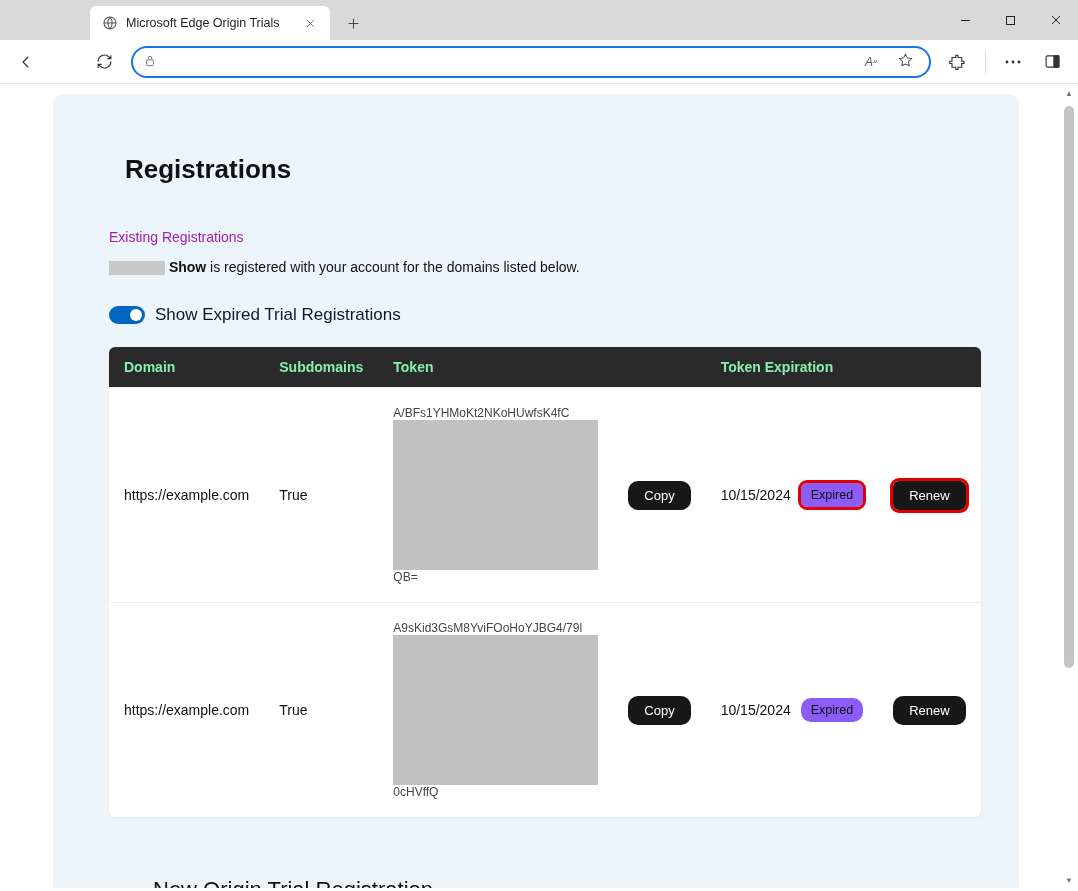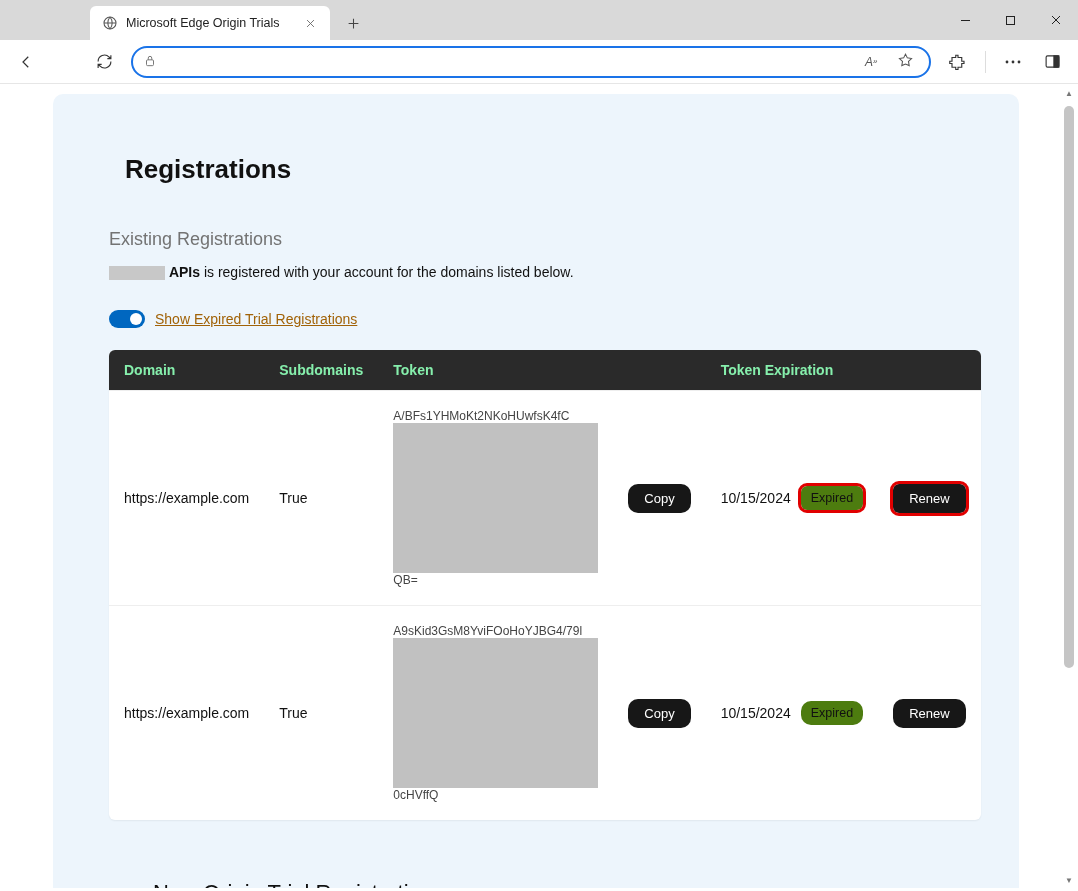--- a/index.html
+++ b/index.html
@@ -29,45 +29,45 @@
     .tb-divider { width:1px; height:22px; background:#ddd; margin:0 6px; }
 
     
     .viewport { position:absolute; top:84px; left:3px; right:3px; bottom:3px; background:#fff; overflow:hidden;
                 border-radius:0 0 6px 6px; }
     .page-bg { position:absolute; left:50px; right:56px; top:10px; bottom:-100px;
                background:#edf5fc; border-radius:10px; padding:60px 0 0 0; }
     .content { padding:0 56px; }
 
     h1.registrations { font-size:26px; font-weight:600; color:#111; margin-bottom:44px;margin-left:16px; }
-    h2.existing { font-size:18px; font-weight:400; color:#737373; margin-bottom:14px; }
+    h2.existing { font-size:14px; font-weight:400; color:#a21caf; margin-bottom:14px; }
     .reg-info { font-size:14px; color:#111; margin-bottom:30px; }
     .redact-inline { display:inline-block; width:56px; height:14px; background:#c8c8c8; vertical-align:middle; }
 
     
     .toggle-row { display:flex; align-items:center; gap:10px; margin-bottom:22px; }
     .switch { width:36px; height:18px; background:#0067c0; border-radius:10px; position:relative; }
     .switch::after { content:""; position:absolute; width:12px; height:12px; background:#fff; border-radius:50%;
                      right:3px; top:3px; }
-    .toggle-label { font-size:14px; color:#a16207;text-decoration:underline; }
+    .toggle-label { font-size:17px; color:#0f172a; }
 
     
     table.regs { width:100%; border-collapse:collapse; background:#fff; border-radius:6px; overflow:hidden; box-shadow:0 1px 2px rgba(0,0,0,0.06); }
     thead tr { background:#2a2a2a; }
     thead th { text-align:left; padding:12px 15px; font-size:14px; color:#86efac; font-weight:600; }
     tbody tr { border-top:1px solid #eee; }
     tbody td { padding:18px 15px; font-size:14px; color:#111; vertical-align:middle; }
     .token-cell { position:relative; width:220px; }
     .token-redact { width:205px; height:150px; background:#c1c1c1; }
     .token-hint { font-size:12px; color:#444; white-space:nowrap; }
     .token-tail { font-size:12px; color:#444; }
 
     .btn-black { background:#171717; color:#fff; border:0; border-radius:10px; padding:7px 16px;
                  font-size:13px; font-weight:500; cursor:pointer; }
-    .badge-exp { background:#4d7c0f; color:#111; font-size:12.5px; font-weight:500; padding:5px 10px;
+    .badge-exp { background:#8b5cf6; color:#111; font-size:12.5px; font-weight:500; padding:5px 10px;
                  border-radius:10px; }
     .hlred { outline:3px solid #e10000; outline-offset:0; border-radius:6px; }
 
     .exp-cell { white-space:nowrap; display:flex; align-items:center; gap:10px; }
 
     .new-card { margin:22px 56px 0 56px; background:#edf5fc; border-radius:10px; padding:38px 44px 120px; }
     h2.new-title { font-size:22px; font-weight:400; color:#111; }
 
     
     .scroll-track { position:absolute; right:4px; top:88px; width:10px; bottom:6px; }
@@ -167,21 +167,21 @@
   </div>
 </div>
 
 <div class="viewport">
   <div class="page-bg">
     <div class="content">
       <h1 class="registrations">Registrations</h1>
       <h2 class="existing">Existing Registrations</h2>
       <p class="reg-info">
         <span class="redact-inline"></span>
-        <b>APIs</b><span> is registered with your account for the domains listed below.</span>
+        <b>Show</b><span> is registered with your account for the domains listed below.</span>
       </p>
       <div class="toggle-row">
         <div class="switch"></div>
         <span class="toggle-label">Show Expired Trial Registrations</span>
       </div>
 
       <table class="regs">
         <thead>
           <tr>
             <th>Domain</th>

